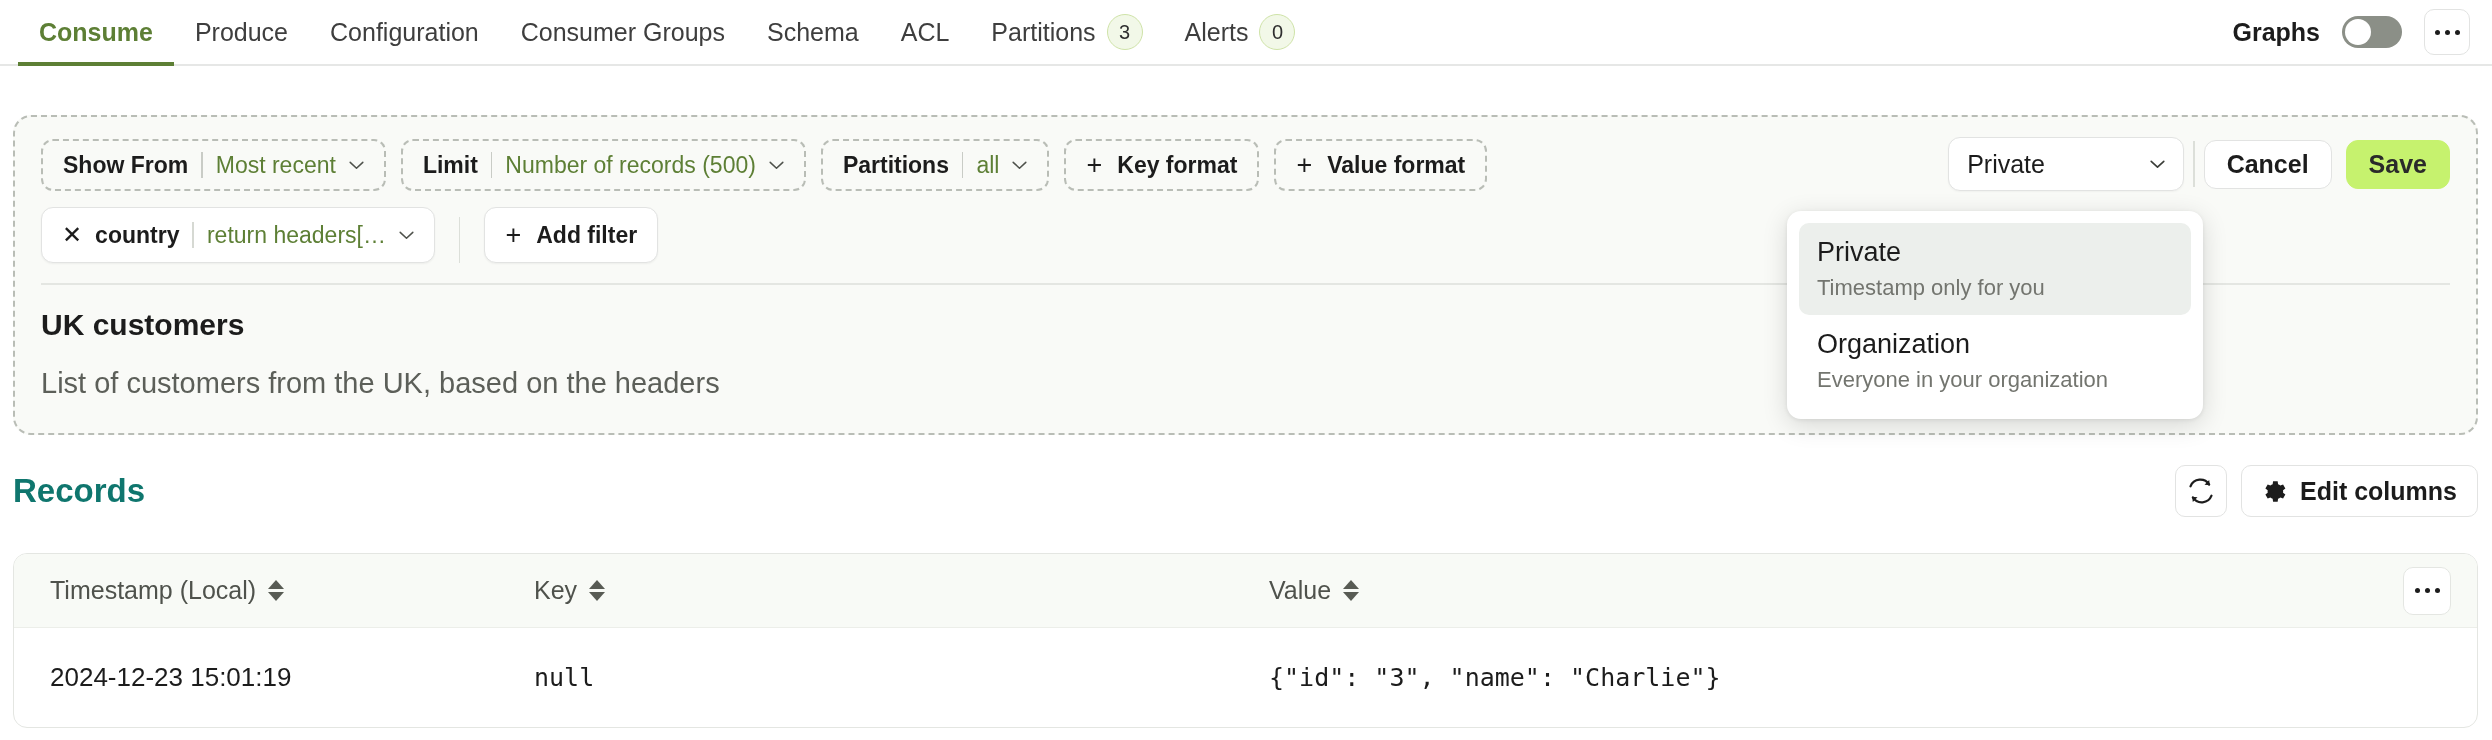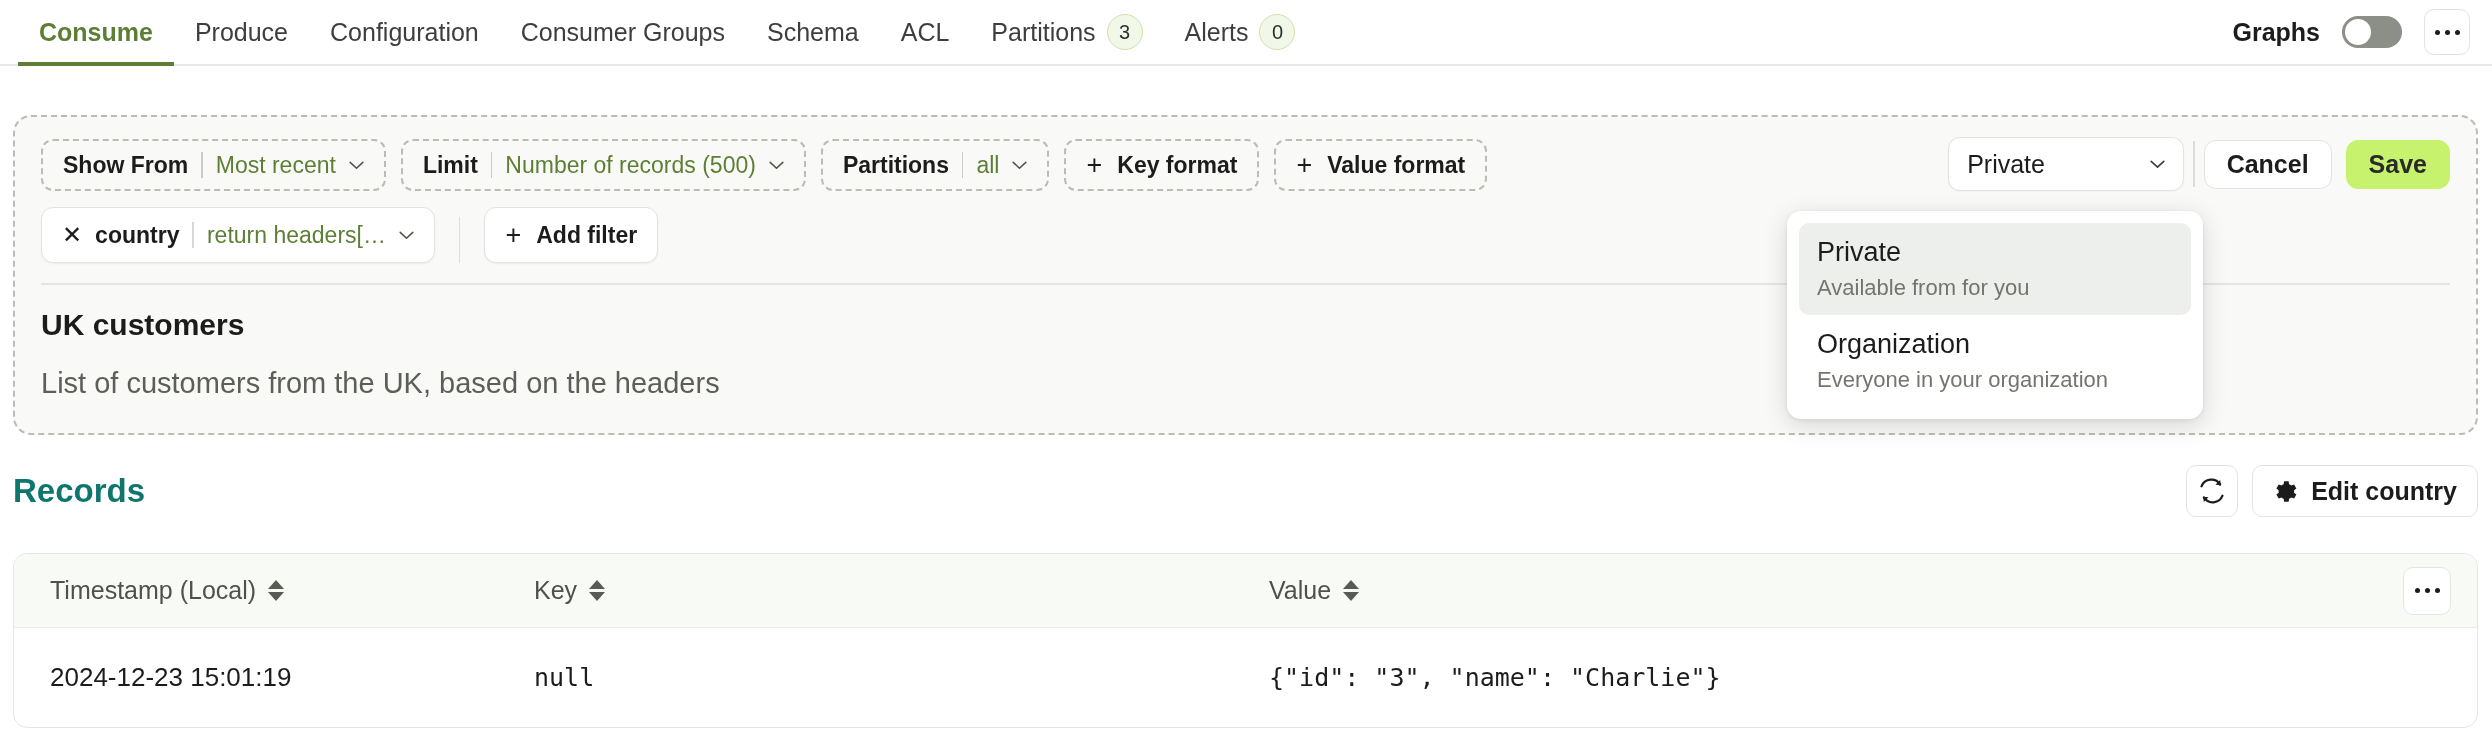--- a/index.html
+++ b/index.html
@@ -338,21 +338,21 @@
 
   <div class="panel-hr"></div>
 
   <div class="ptitle">UK customers</div>
   <div class="pdesc">List of customers from the UK, based on the headers</div>
 </div>
 
 <div class="dropdown">
   <div class="dd-item selected">
     <div class="dd-title">Private</div>
-    <div class="dd-sub">Available from for you</div>
+    <div class="dd-sub">Timestamp only for you</div>
   </div>
   <div class="dd-item">
     <div class="dd-title">Organization</div>
     <div class="dd-sub">Everyone in your organization</div>
   </div>
 </div>
 
 <div class="records-head">
   <div class="records-title">Records</div>
   <div class="records-actions">
@@ -361,21 +361,21 @@
         <path d="M3 8 A9 9 0 0 1 19 6.5" fill="none" stroke="#1c1c1c" stroke-width="1.9" stroke-linecap="round"></path>
         <path d="M21 16 A9 9 0 0 1 5 17.5" fill="none" stroke="#1c1c1c" stroke-width="1.9" stroke-linecap="round"></path>
         <path d="M19 2.5 L19.6 7 L15 6.6 Z" fill="#1c1c1c"></path>
         <path d="M5 21.5 L4.4 17 L9 17.4 Z" fill="#1c1c1c"></path>
       </svg>
     </div>
     <div class="edit-cols">
       <svg width="26" height="26" viewBox="0 0 24 24">
         <path d="M12 8.2a3.8 3.8 0 100 7.6 3.8 3.8 0 000-7.6zm9.3 4.6l2.2-1.7-2.2-3.8-2.6 1a8.9 8.9 0 00-2.2-1.3l-.4-2.8h-4.4l-.4 2.8c-.8.3-1.5.7-2.2 1.3l-2.6-1-2.2 3.8 2.2 1.7a9 9 0 000 2.4l-2.2 1.7 2.2 3.8 2.6-1c.7.6 1.4 1 2.2 1.3l.4 2.8h4.4l.4-2.8c.8-.3 1.5-.7 2.2-1.3l2.6 1 2.2-3.8-2.2-1.7a9 9 0 000-2.4z" fill="#1c1c1c" transform="translate(-1 -1) scale(0.96)"></path>
       </svg>
-      <span>Edit country</span>
+      <span>Edit columns</span>
     </div>
   </div>
 </div>
 
 <div class="table-wrap">
   <div class="thead">
     <div class="th col-ts">
       <span>Timestamp (Local)</span>
       <span class="sort">
           <i class="up"></i>

